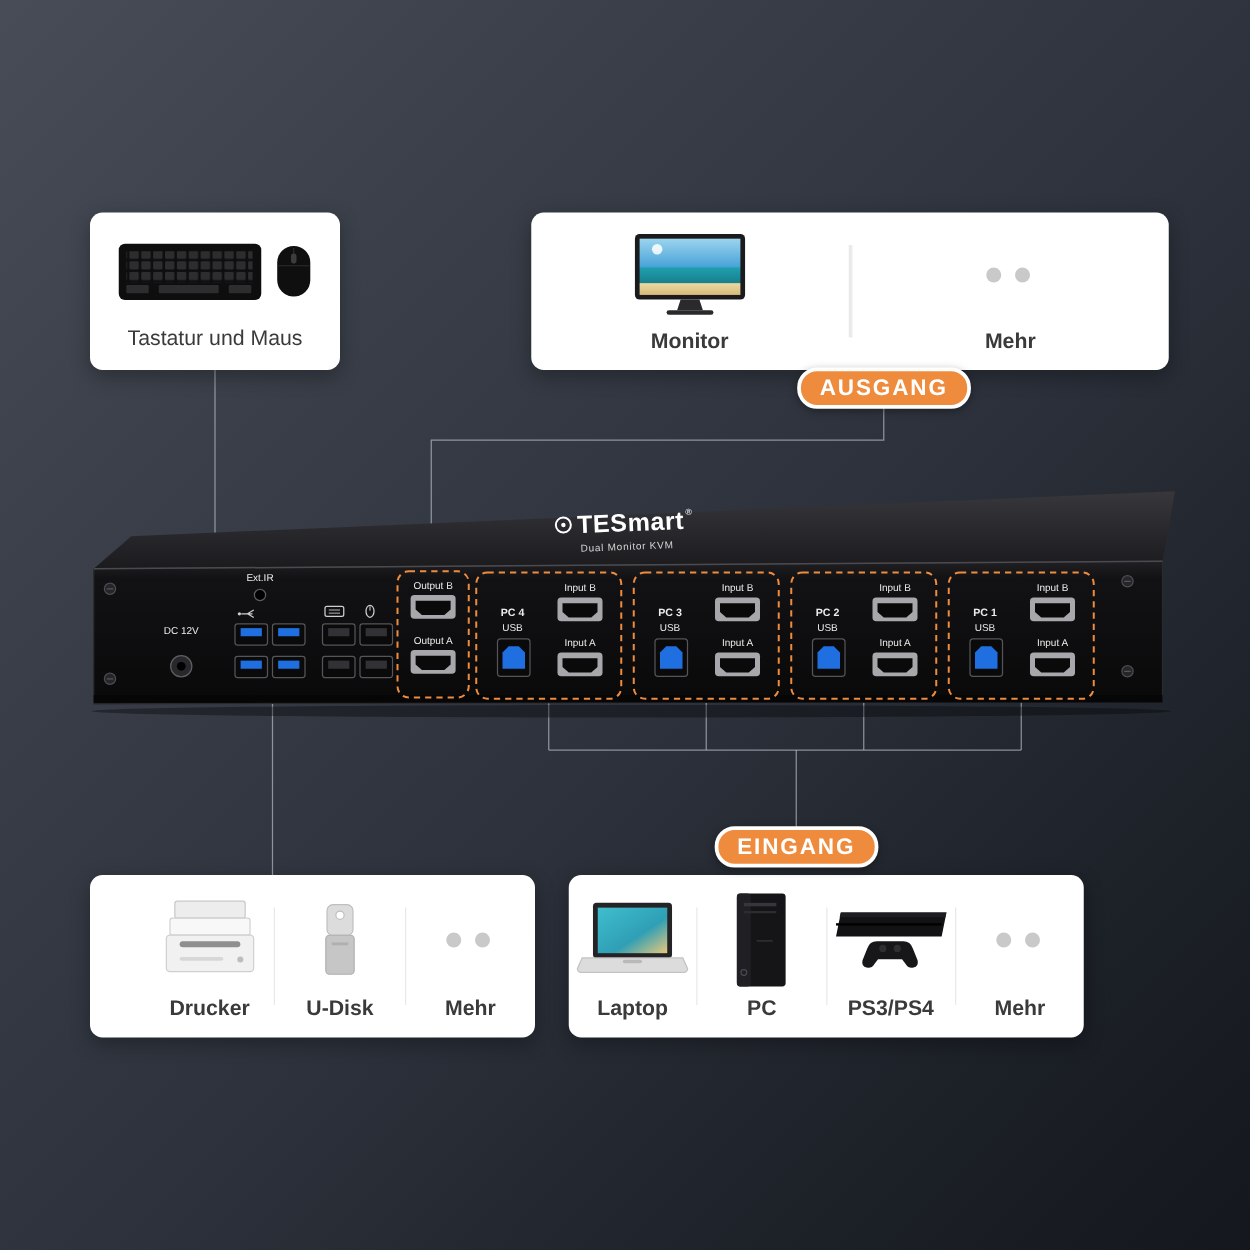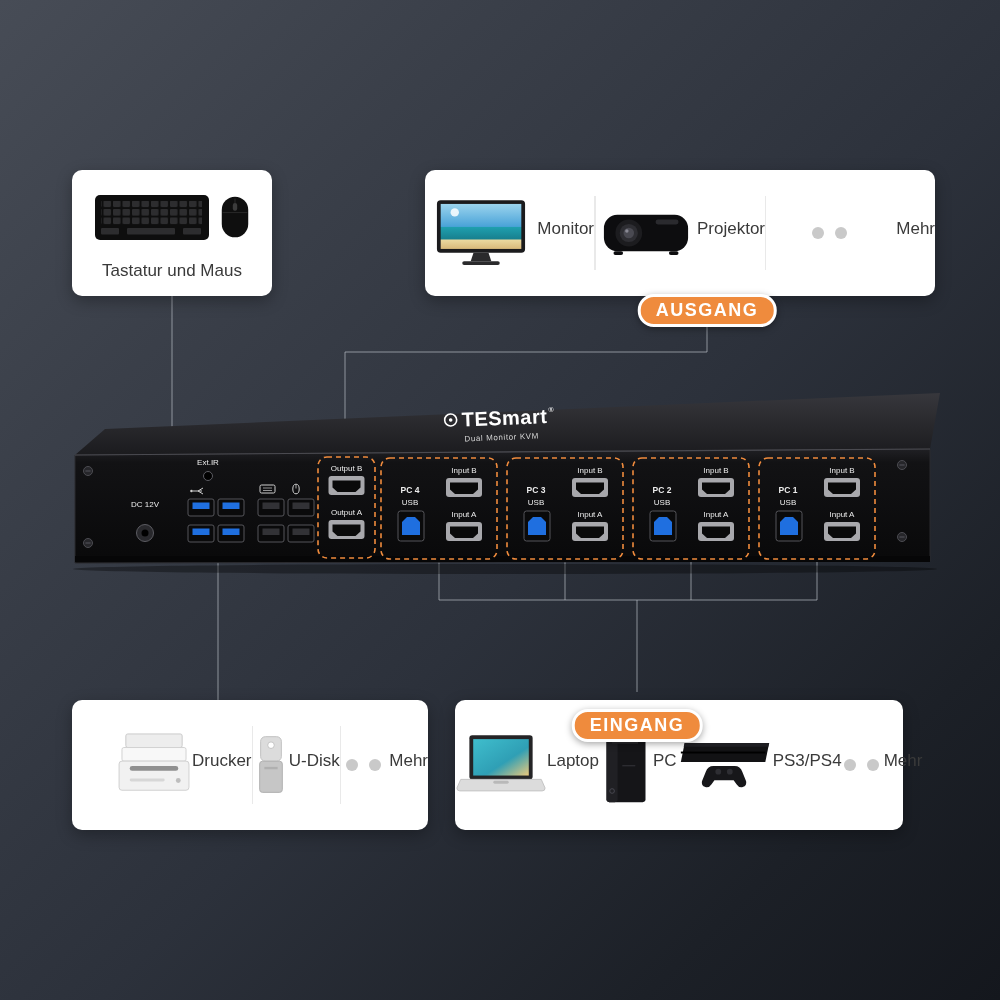--- a/index.html
+++ b/index.html
@@ -12,35 +12,35 @@
   .device { position:absolute; left:60px; top:385px; width:890px; height:190px; z-index:1; }
   .device text { font-family:"Liberation Sans", sans-serif; }
   .plab { fill:#ececec; font-size:8px; text-anchor:middle; }
   .plab-b { font-weight:bold; font-size:8.5px; }
   .dash { fill:none; stroke:#ef8b3d; stroke-width:1.6; stroke-dasharray:5 4; }
   .brand-t { fill:#ffffff; font-size:20px; font-weight:bold; letter-spacing:.5px; }
   .brand-r { fill:#ffffff; font-size:7px; }
   .brand-s { fill:#d5d5d5; font-size:8px; letter-spacing:.6px; }
   .card { position:absolute; background:#fff; border-radius:10px; z-index:2;
     box-shadow:0 5px 16px rgba(0,0,0,.30); display:flex; }
-  .item { flex:1; display:flex; flex-direction:row; align-items:center; justify-content:flex-end; padding-bottom:13px; }
+  .item { flex:1; display:flex; flex-direction:column; align-items:center; justify-content:flex-end; padding-bottom:13px;font-weight:bold; }
   .icon-box { flex:1; display:flex; align-items:center; justify-content:center; width:100%; padding-top:12px; }
   .item-label { font-size:17px; color:#3a3a3a; margin-top:5px; white-space:nowrap; }
   .vdiv { width:1px; background:#e9e9e9; margin:26px 0; }
   .card-km { left:72px; top:170px; width:200px; height:126px; flex-direction:column; align-items:center; }
   .card-km .km-icons { flex:1; display:flex; align-items:center; gap:8px; padding-top:8px; }
   .card-km .item-label { margin-bottom:15px; }
   .card-out { left:425px; top:170px; width:510px; height:126px; }
   .card-periph { left:72px; top:700px; width:356px; height:130px;padding-left:44px; }
-  .card-in { left:455px; top:700px; width:448px; height:130px; }
+  .card-in { left:455px; top:700px; width:412px; height:130px; }
   .badge { position:absolute; transform:translateX(-50%); background:#EF8B3D; color:#fff;
     border:3px solid #fff; border-radius:16px; padding:3px 15px; font-size:18px; font-weight:bold;
     letter-spacing:1.5px; box-shadow:0 2px 7px rgba(0,0,0,.35); z-index:5; white-space:nowrap; }
   .badge-ausgang { left:707px; top:294px; }
-  .badge-eingang { left:637px; top:709px; }
+  .badge-eingang { left:637px; top:661px; }
 </style>
 </head>
 <body>
 
 <div class="stage">
 
   <svg class="lines" viewBox="0 0 1000 1000">
     <path d="M172 296 V430"></path>
     <path d="M707 318 V352 H345 V444"></path>
     <path d="M218 560 V702"></path>
@@ -229,35 +229,20 @@
           <rect x="5" y="5" width="86" height="48" fill="url(#seaG)"></rect>
           <circle cx="20" cy="14" r="4.5" fill="#fff" opacity="0.85"></circle>
           <path d="M40 57 h16 l3 9 h-22 z" fill="#2a2a2c"></path>
           <rect x="28" y="66" width="40" height="4" rx="2" fill="#2a2a2c"></rect>
         </svg>
       </div>
       <div class="item-label">Monitor</div>
     </div>
     <div class="vdiv"></div>
     <div class="vdiv"></div>
-    <div class="item">
-      <div class="icon-box">
-        <svg width="88" height="60" viewBox="0 0 92 62">
-          <rect x="2" y="12" width="88" height="38" rx="14" fill="#0d0d0f"></rect>
-          <circle cx="28" cy="31" r="14" fill="#1c1c1f"></circle>
-          <circle cx="28" cy="31" r="9.5" fill="#2e2e33"></circle>
-          <circle cx="28" cy="31" r="5.5" fill="#4a4a52"></circle>
-          <circle cx="26" cy="29" r="1.8" fill="#8a8a95"></circle>
-          <rect x="56" y="17" width="24" height="5" rx="2.5" fill="#2a2a2e"></rect>
-          <rect x="12" y="50" width="10" height="4" rx="2" fill="#0d0d0f"></rect>
-          <rect x="70" y="50" width="10" height="4" rx="2" fill="#0d0d0f"></rect>
-        </svg>
-      </div>
-      <div class="item-label">Projektor</div>
-    </div>
     <div class="vdiv"></div>
     <div class="item">
       <div class="icon-box">
         <svg width="42" height="14" viewBox="0 0 42 14">
           <circle cx="8" cy="7" r="6" fill="#c9c9c9"></circle>
             <circle cx="31" cy="7" r="6" fill="#c9c9c9"></circle>
         </svg>
       </div>
       <div class="item-label">Mehr</div>
     </div>

